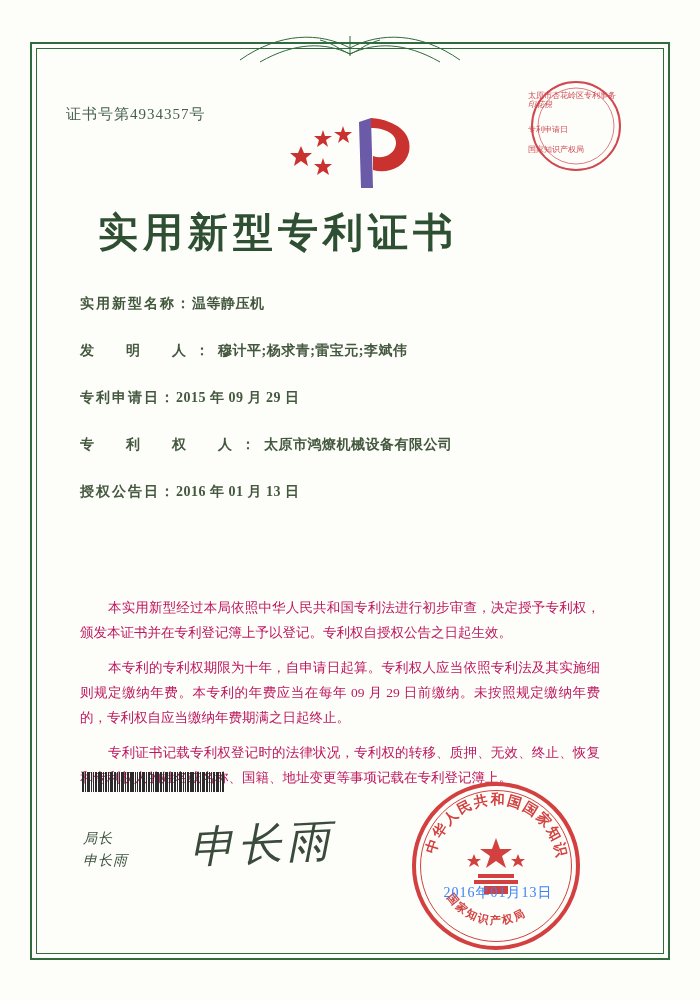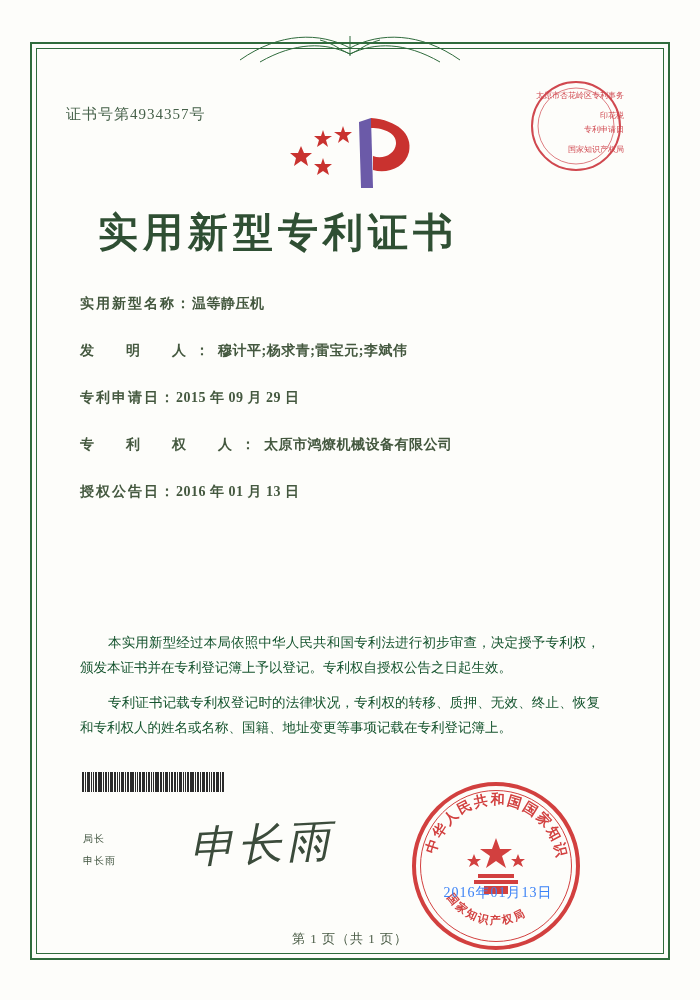--- a/index.html
+++ b/index.html
@@ -76,24 +76,24 @@
     top: 78px;
     width: 96px;
     height: 96px;
   }
   .stamp-top .txt {
     position: absolute;
     inset: 0;
     color: #d0484f;
     font-size: 8px;
     line-height: 1.1;
-    text-align: right;
+    text-align: left;
   }
   .stamp-top .t1 { position:absolute; top: 14px; left: 0; right: 0; letter-spacing: 0px; }
-  .stamp-top .t2 { position:absolute; top: 34px; left: 0; right: 0; }
+  .stamp-top .t2 { position:absolute; top: 23px; left: 0; right: 0; font-style: italic; }
   .stamp-top .t3 { position:absolute; top: 48px; left: 0; right: 0; }
   .stamp-top .t4 { position:absolute; top: 68px; left: 0; right: 0; }
 
   
   .title {
     position: absolute;
     left: 0;
     top: 205px;
     width: 556px;
     text-align: center;
@@ -125,25 +125,25 @@
   .field-label.spread { letter-spacing: 9px; }
   .field-value {
     display: inline-block;
     letter-spacing: 0.5px;
   }
 
   
   .body-text {
     position: absolute;
     left: 80px;
-    top: 630px;
+    top: 595px;
     width: 520px;
     font-size: 13.5px;
     line-height: 25px;
-    color: #14532d;
+    color: #be185d;
     text-align: justify;
   }
   .body-text p {
     margin: 0 0 10px 0;
     text-indent: 28px;
   }
 
   
   .barcode {
     position: absolute;
@@ -158,24 +158,25 @@
     height: 20px;
     margin-right: 1px;
     vertical-align: top;
   }
 
   
   .sig-label {
     position: absolute;
     left: 83px;
     top: 828px;
-    font-size: 10px;
+    font-size: 14px;
     line-height: 22px;
     color: #3d513c;
     letter-spacing: 1px;
+    font-style: italic;
   }
   .sig-hand {
     position: absolute;
     left: 190px;
     top: 815px;
     font-size: 44px;
     color: #3b4b3b;
     font-family: "DejaVu Serif", serif;
     font-style: italic;
     letter-spacing: 4px;
@@ -296,20 +297,21 @@
     <div class="field-row">
       <span class="field-label spread">专　利　权　人：</span><span class="field-value">太原市鸿燎机械设备有限公司</span>
     </div>
     <div class="field-row">
       <span class="field-label">授权公告日：</span><span class="field-value">2016 年 01 月 13 日</span>
     </div>
   </div>
 
   <div class="body-text">
     <p>本实用新型经过本局依照中华人民共和国专利法进行初步审查，决定授予专利权，颁发本证书并在专利登记簿上予以登记。专利权自授权公告之日起生效。</p>
+    <p>本专利的专利权期限为十年，自申请日起算。专利权人应当依照专利法及其实施细则规定缴纳年费。本专利的年费应当在每年 09 月 29 日前缴纳。未按照规定缴纳年费的，专利权自应当缴纳年费期满之日起终止。</p>
     <p>专利证书记载专利权登记时的法律状况，专利权的转移、质押、无效、终止、恢复和专利权人的姓名或名称、国籍、地址变更等事项记载在专利登记簿上。</p>
   </div>
 
   <div class="barcode">
     <i style="width:2px"></i><i style="width:1px"></i><i style="width:3px"></i><i style="width:1px"></i><i style="width:1px"></i><i style="width:2px"></i><i style="width:4px"></i><i style="width:1px"></i><i style="width:2px"></i><i style="width:1px"></i><i style="width:3px"></i><i style="width:2px"></i><i style="width:1px"></i><i style="width:1px"></i><i style="width:3px"></i><i style="width:1px"></i><i style="width:2px"></i><i style="width:4px"></i><i style="width:1px"></i><i style="width:1px"></i><i style="width:2px"></i><i style="width:3px"></i><i style="width:1px"></i><i style="width:2px"></i><i style="width:1px"></i><i style="width:1px"></i><i style="width:4px"></i><i style="width:2px"></i><i style="width:1px"></i><i style="width:3px"></i><i style="width:1px"></i><i style="width:2px"></i><i style="width:2px"></i><i style="width:1px"></i><i style="width:3px"></i><i style="width:1px"></i><i style="width:1px"></i><i style="width:2px"></i><i style="width:4px"></i><i style="width:1px"></i><i style="width:2px"></i><i style="width:1px"></i><i style="width:3px"></i><i style="width:2px"></i><i style="width:1px"></i><i style="width:1px"></i><i style="width:2px"></i><i style="width:3px"></i><i style="width:1px"></i><i style="width:2px"></i>
   </div>
 
   <div class="sig-label">
     <div>局长</div>
     <div>申长雨</div>
@@ -339,15 +341,14 @@
           <polygon points="58,20 60,25 65,25 61,28 63,33 58,30 53,33 55,28 51,25 56,25"></polygon>
           <rect x="18" y="40" width="36" height="4"></rect>
           <rect x="14" y="46" width="44" height="4"></rect>
           <rect x="24" y="52" width="24" height="8"></rect>
         </g>
       </svg>
     </div>
   </div>
   <div class="stamp-date">2016年01月13日</div>
 
-  <div class="footer">第 1 页（共 1 页）</div>
 
 </div>
 
 </body></html>

